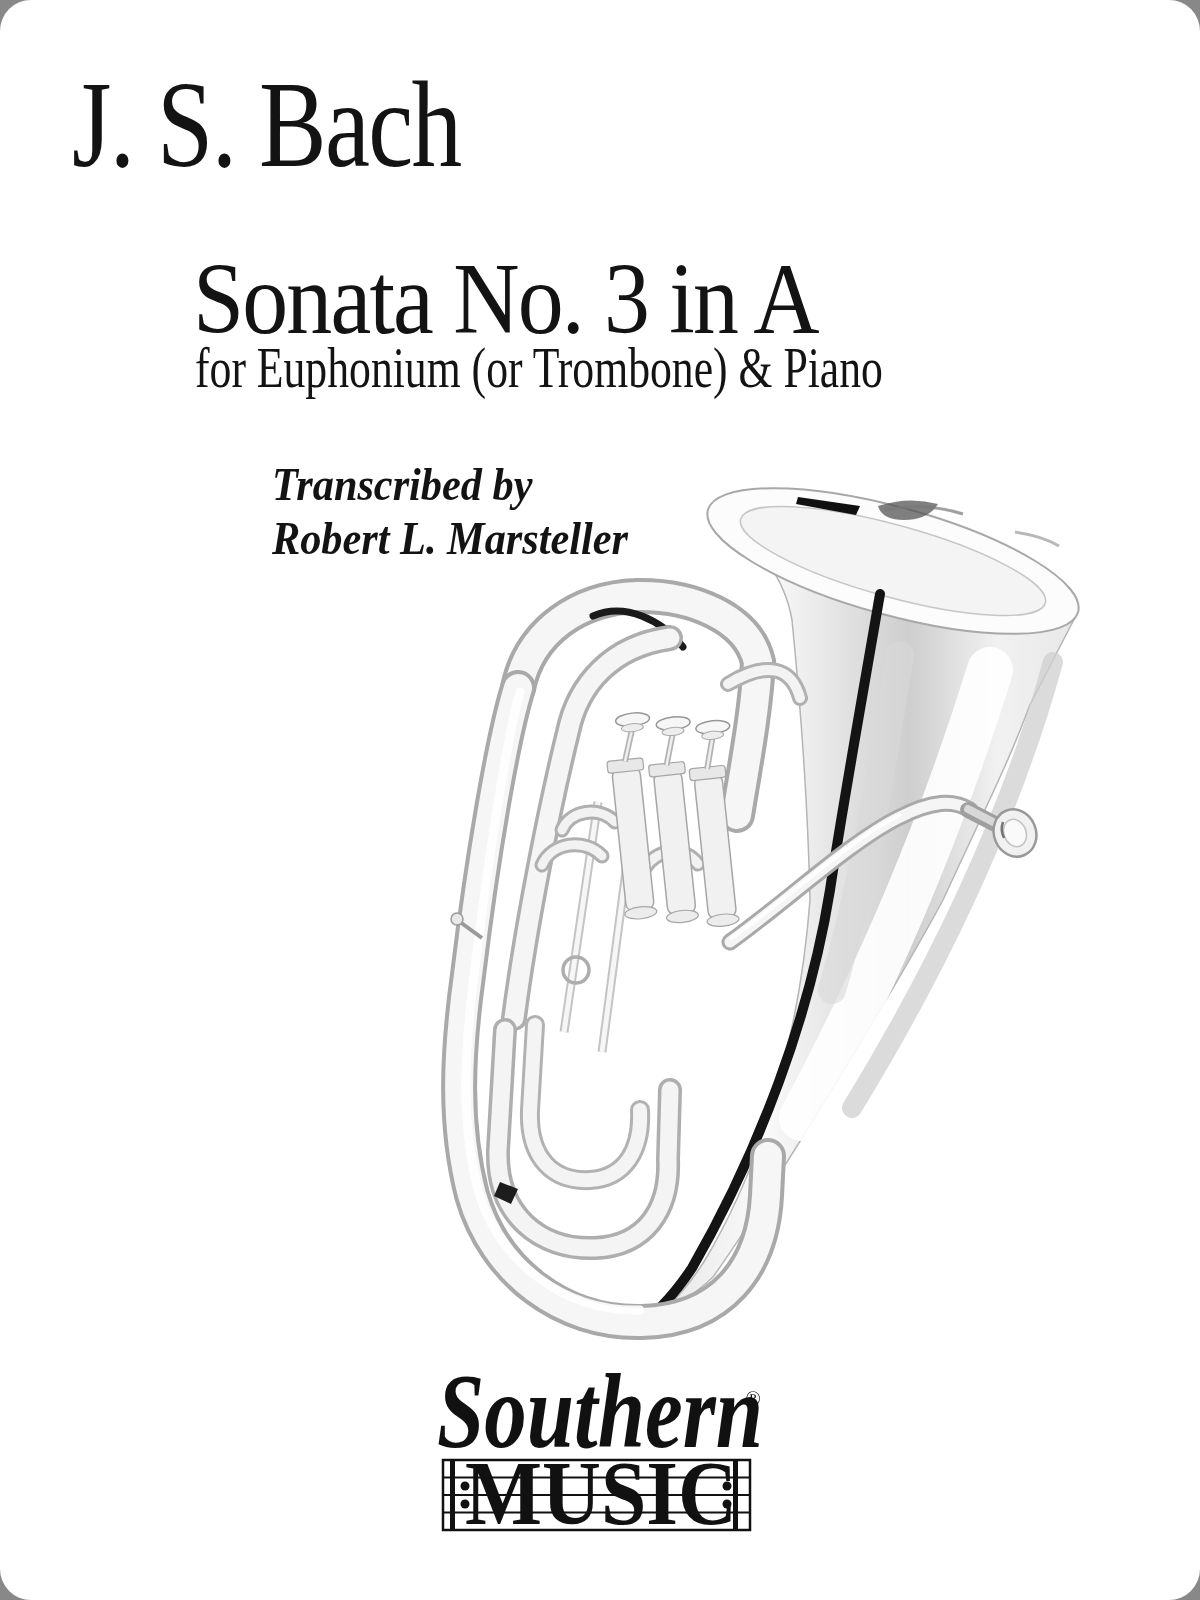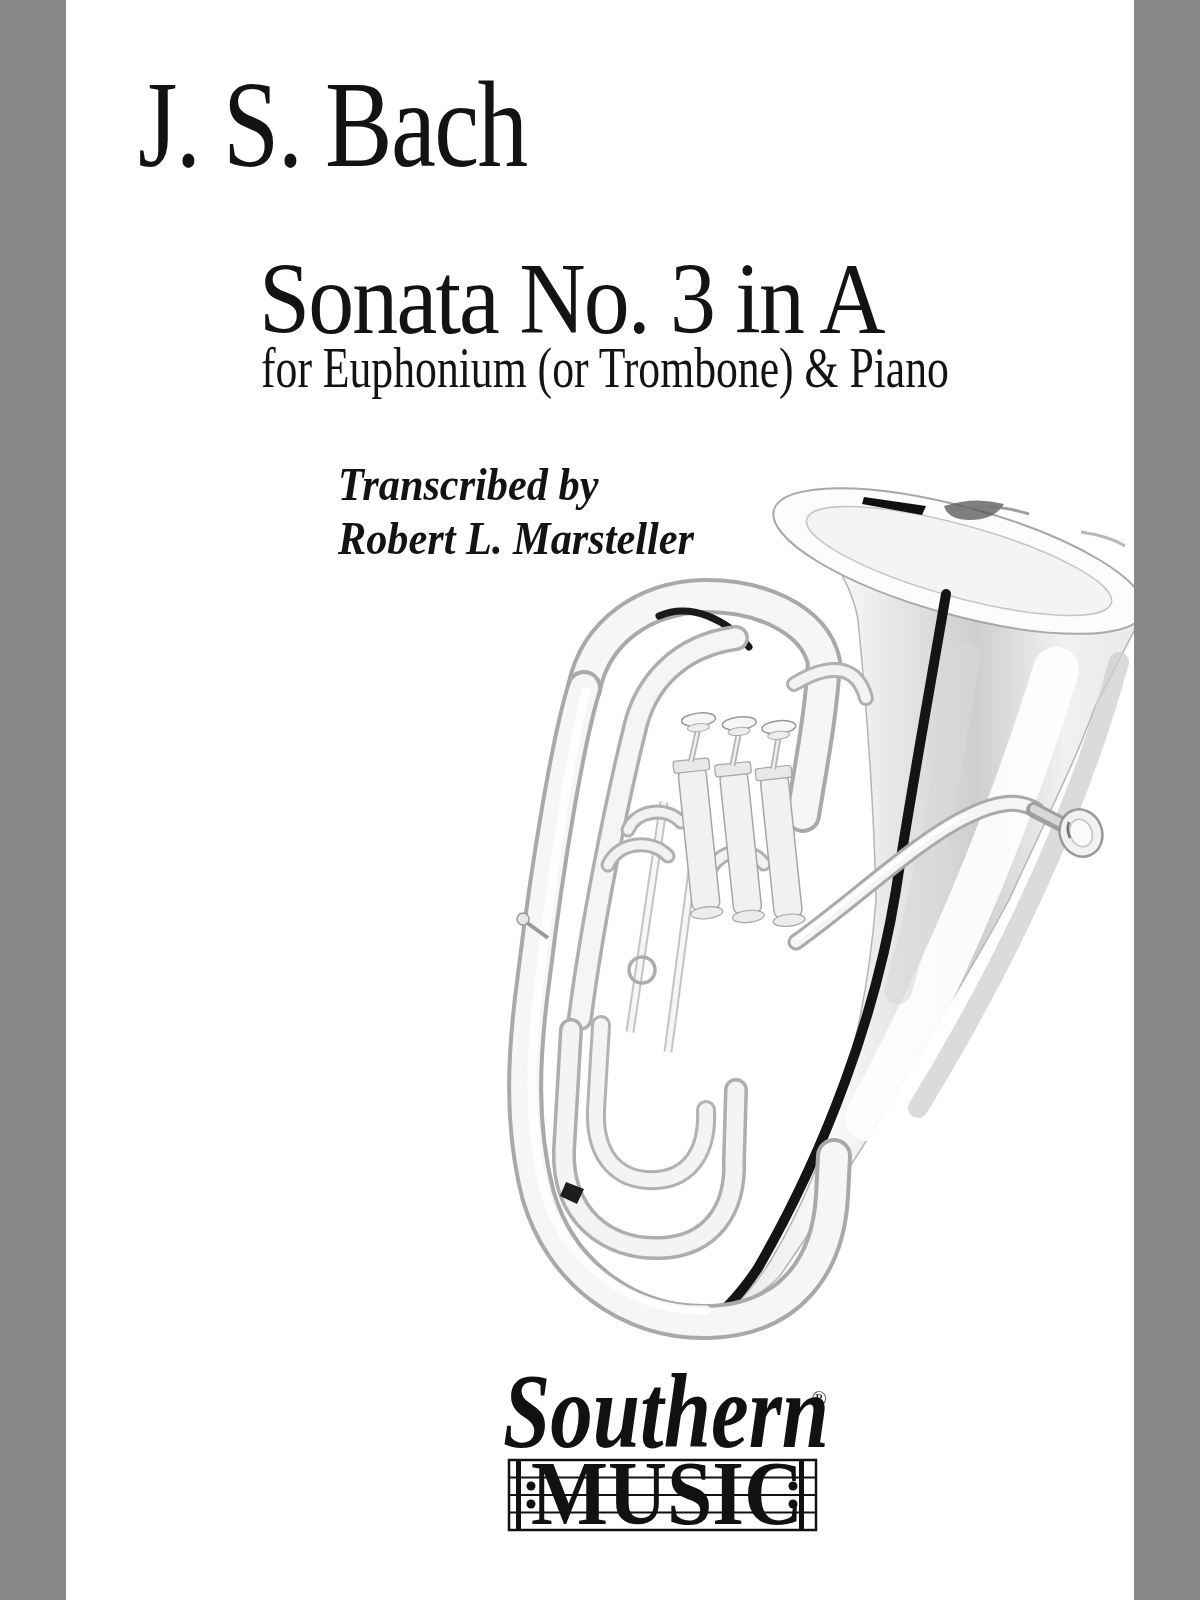--- a/index.html
+++ b/index.html
@@ -1,23 +1,24 @@
 <!DOCTYPE html>
 <html><head>
 <meta charset="utf-8">
 <style>
   html,body{margin:0;padding:0;background:#888;}
   #page{
     position:relative;
-    width:1068px;height:1600px;
+    width:1200px;height:1600px;
     background:#ffffff;
     overflow:hidden;
     font-family:"Liberation Serif", serif;
     color:#131313;
     margin:0 auto;
+    border-radius:31px;
   }
   .composer{
     position:absolute;left:72px;top:64px;
     font-size:122px;line-height:1;
     letter-spacing:-2px;
     transform:scaleX(0.83);transform-origin:0 0;
     white-space:nowrap;
   }
   .title{
     position:absolute;left:193px;top:248px;

